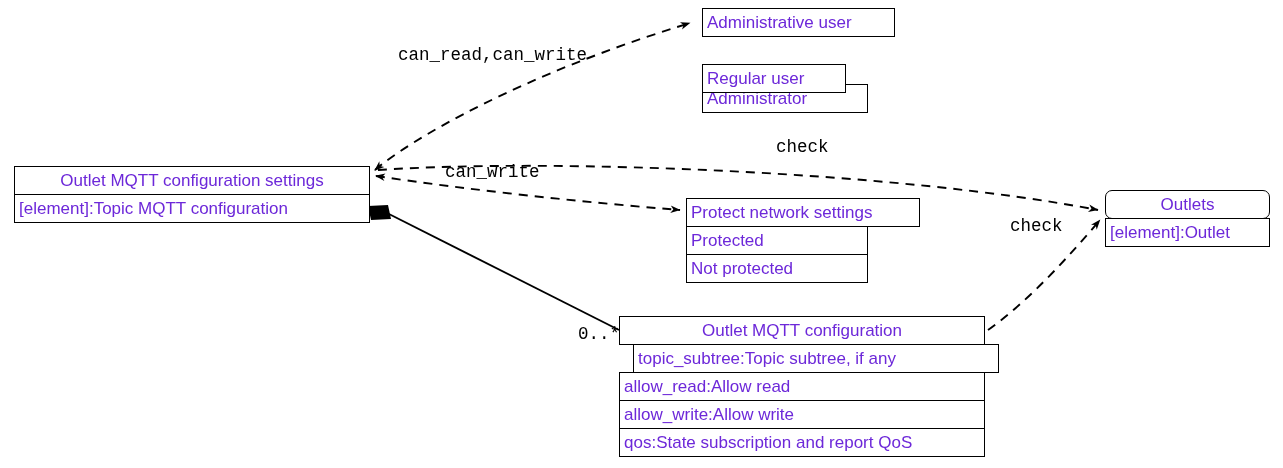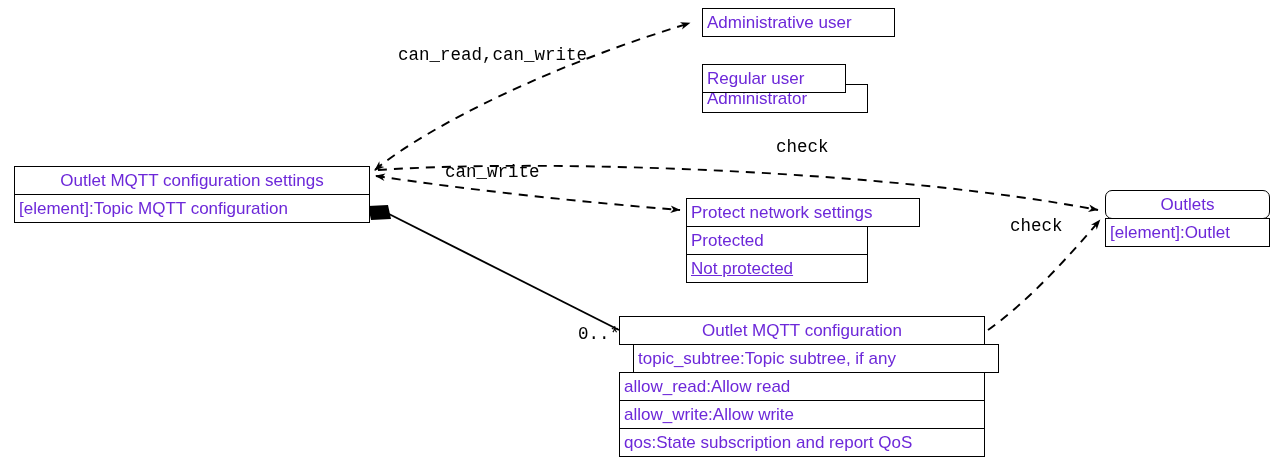--- a/index.html
+++ b/index.html
@@ -56,21 +56,21 @@
 
   <div>
     <div class="cell left" style="left:702px;top:8px;width:193px;height:29px;">Administrative user</div>
     <div class="cell left" style="left:702px;top:36px;width:166px;height:29px;margin-top:48px;">Administrator</div>
     <div class="cell left" style="left:702px;top:64px;width:144px;height:29px;">Regular user</div>
   </div>
 
   <div>
     <div class="cell left" style="left:686px;top:198px;width:234px;height:29px;">Protect network settings</div>
     <div class="cell left" style="left:686px;top:226px;width:182px;height:29px;">Protected</div>
-    <div class="cell left" style="left:686px;top:254px;width:182px;height:29px;text-decoration:underline;">Not protected</div>
+    <div class="cell left" style="left:686px;top:254px;width:182px;height:29px;">Not protected</div>
   </div>
 
   <div>
     <div class="cell center" style="left:1105px;top:190px;width:165px;height:29px;border-radius:7px;">Outlets</div>
     <div class="cell left" style="left:1105px;top:218px;width:165px;height:29px;">[element]:Outlet</div>
   </div>
 
   <div>
     <div class="cell center" style="left:619px;top:316px;width:366px;height:29px;">Outlet MQTT configuration</div>
     <div class="cell left" style="left:619px;top:344px;width:366px;height:29px;margin-left:14px;">topic_subtree:Topic subtree, if any</div>

